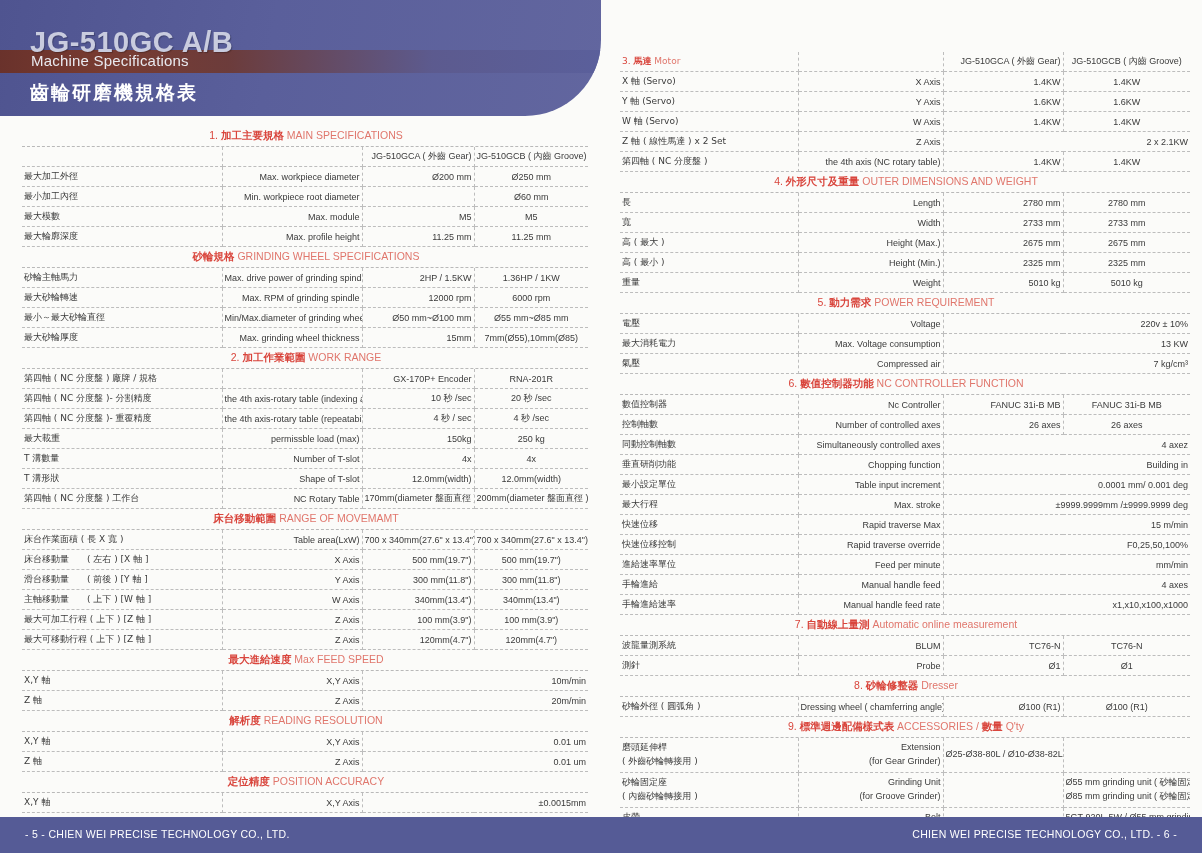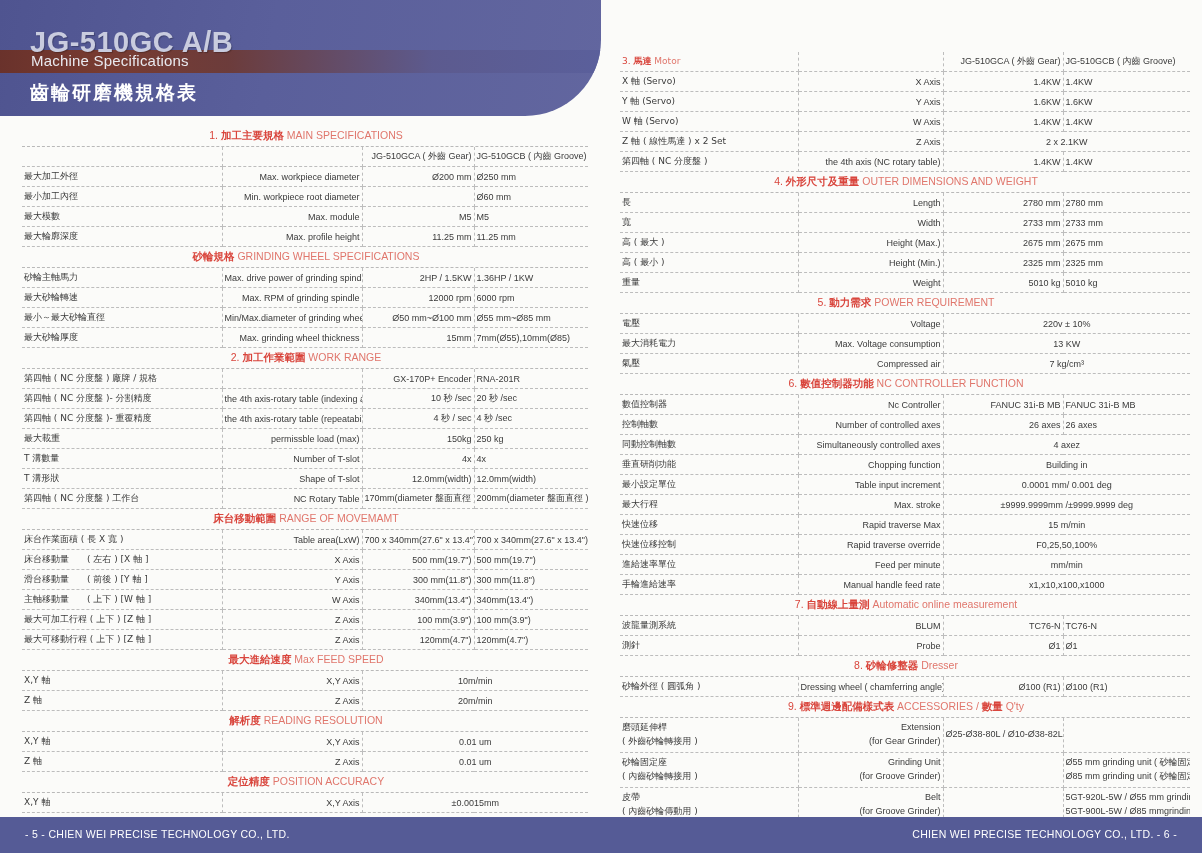--- a/index.html
+++ b/index.html
@@ -72,22 +72,22 @@
     border-bottom:1px dashed #bdbdbd;
     padding:3px 2px 3px 2px;
     height:13px;vertical-align:middle;
     white-space:nowrap;overflow:hidden;
   }
   td.c-cn{ text-align:left;padding-left:3px;font-size:10.5px;
            font-family:"DejaVu Sans","Liberation Sans",sans-serif;
            border-right:1px dashed #bdbdbd;}
   td.c-en{ text-align:right;border-right:1px dashed #bdbdbd;}
   td.c-a { text-align:right;border-right:1px dashed #bdbdbd;}
-  td.c-b { text-align:left;}
-  td.span2{text-align:center;}
+  td.c-b { text-align:center;}
+  td.span2{text-align:right;}
   tr.hdr td{color:#3a3a3a;font-size:9px;}
   tr.hdr td.c-cn,tr.hdr td.c-en{border-right:1px dashed #bdbdbd;}
   td.red{color:#d9453c;}
   .two-line{white-space:normal;line-height:1.55;}
 
   
   .modelhdr{font-size:9px;color:#3a3a3a;}
 </style>
 </head>
 <body>
@@ -515,20 +515,25 @@
           <td class="c-cn">快速位移控制</td>
           <td class="c-en">Rapid traverse override</td>
           <td class="span2" colspan="2">F0,25,50,100%</td>
         </tr>
         <tr>
           <td class="c-cn">進給速率單位</td>
           <td class="c-en">Feed per minute</td>
           <td class="span2" colspan="2">mm/min</td>
         </tr>
         <tr>
+          <td class="c-cn">手輪進給</td>
+          <td class="c-en">Manual handle feed</td>
+          <td class="span2" colspan="2">4 axes</td>
+        </tr>
+        <tr>
           <td class="c-cn">手輪進給速率</td>
           <td class="c-en">Manual handle feed rate</td>
           <td class="span2" colspan="2">x1,x10,x100,x1000</td>
         </tr>
       </tbody>
     </table>
     <div class="sec-head"><span class="num">7.</span> <span class="cn">自動線上量測</span> <span class="en">Automatic online measurement</span></div>
     <table class="spec">
       <colgroup>
         <col style="width:178px">

